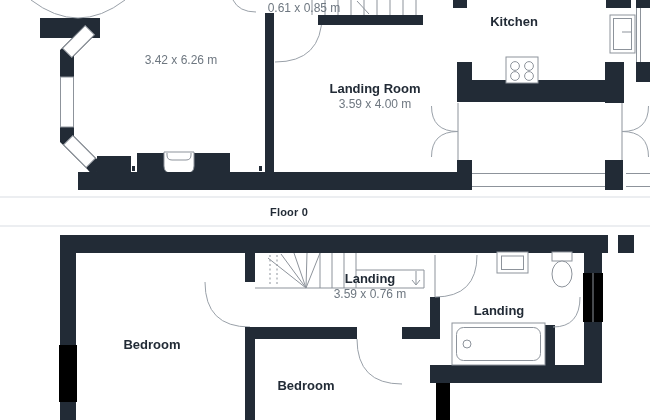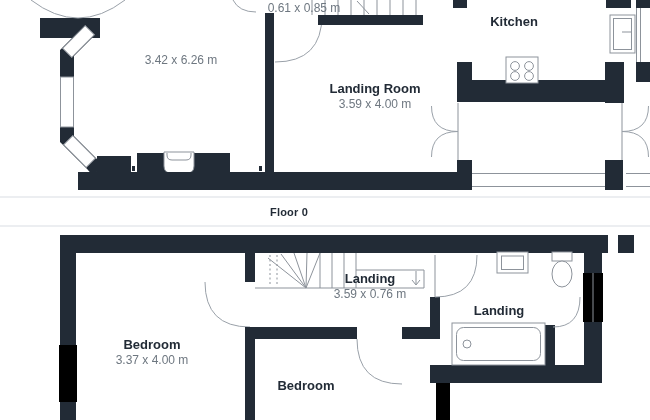--- a/index.html
+++ b/index.html
@@ -183,21 +183,20 @@
     <span class="nm">Kitchen</span>
   </div>
 
   <div class="room-label" style="left:501px;top:119px;width:140px">
   </div>
 
   <div class="floor-caption" style="left:270px;top:206px;width:120px">Floor 0</div>
 
   <div class="room-label" style="left:82px;top:337px;width:140px">
     <span class="nm">Bedroom</span>
-    <span class="dm">3.37 x 4.00 m</span>
   </div>
 
   <div class="room-label" style="left:300px;top:271px;width:140px">
     <span class="nm">Landing</span>
     <span class="dm">3.59 x 0.76 m</span>
   </div>
 
   <div class="room-label" style="left:429px;top:303px;width:140px">
     <span class="nm">Landing</span>
   </div>

